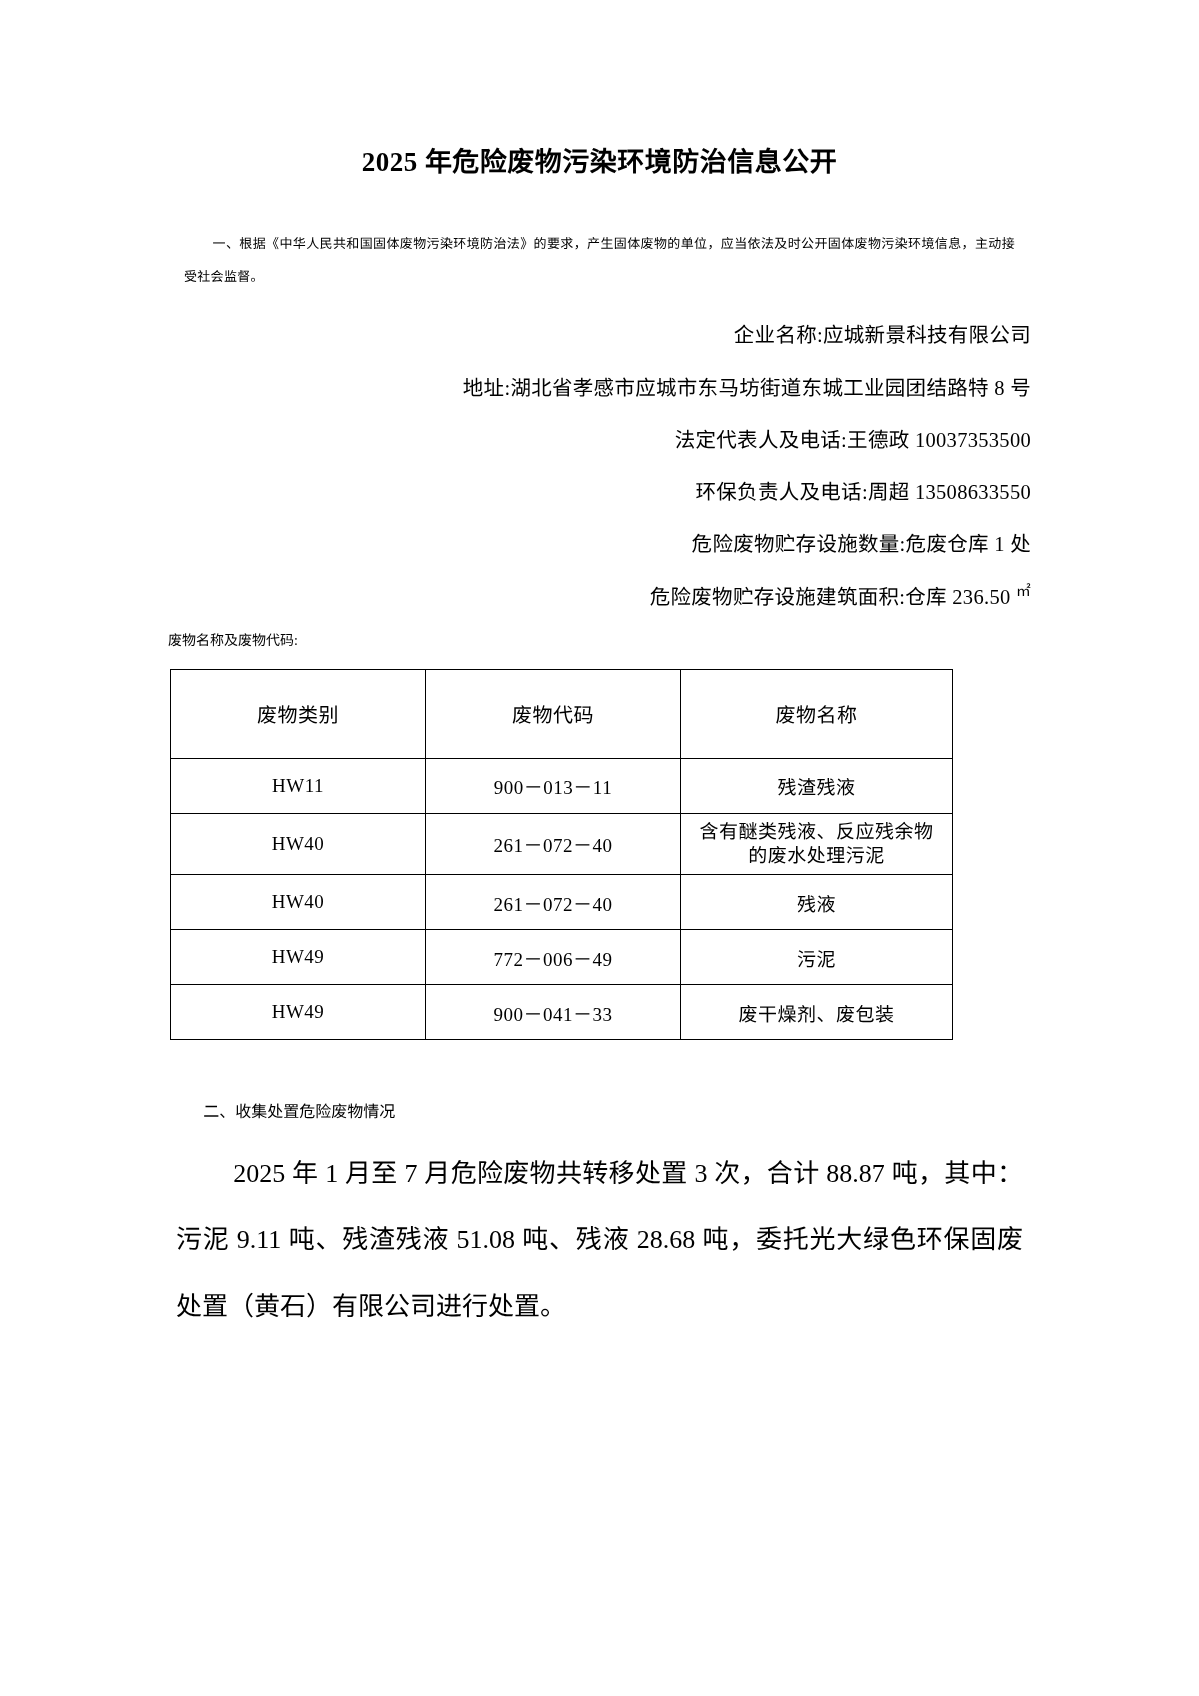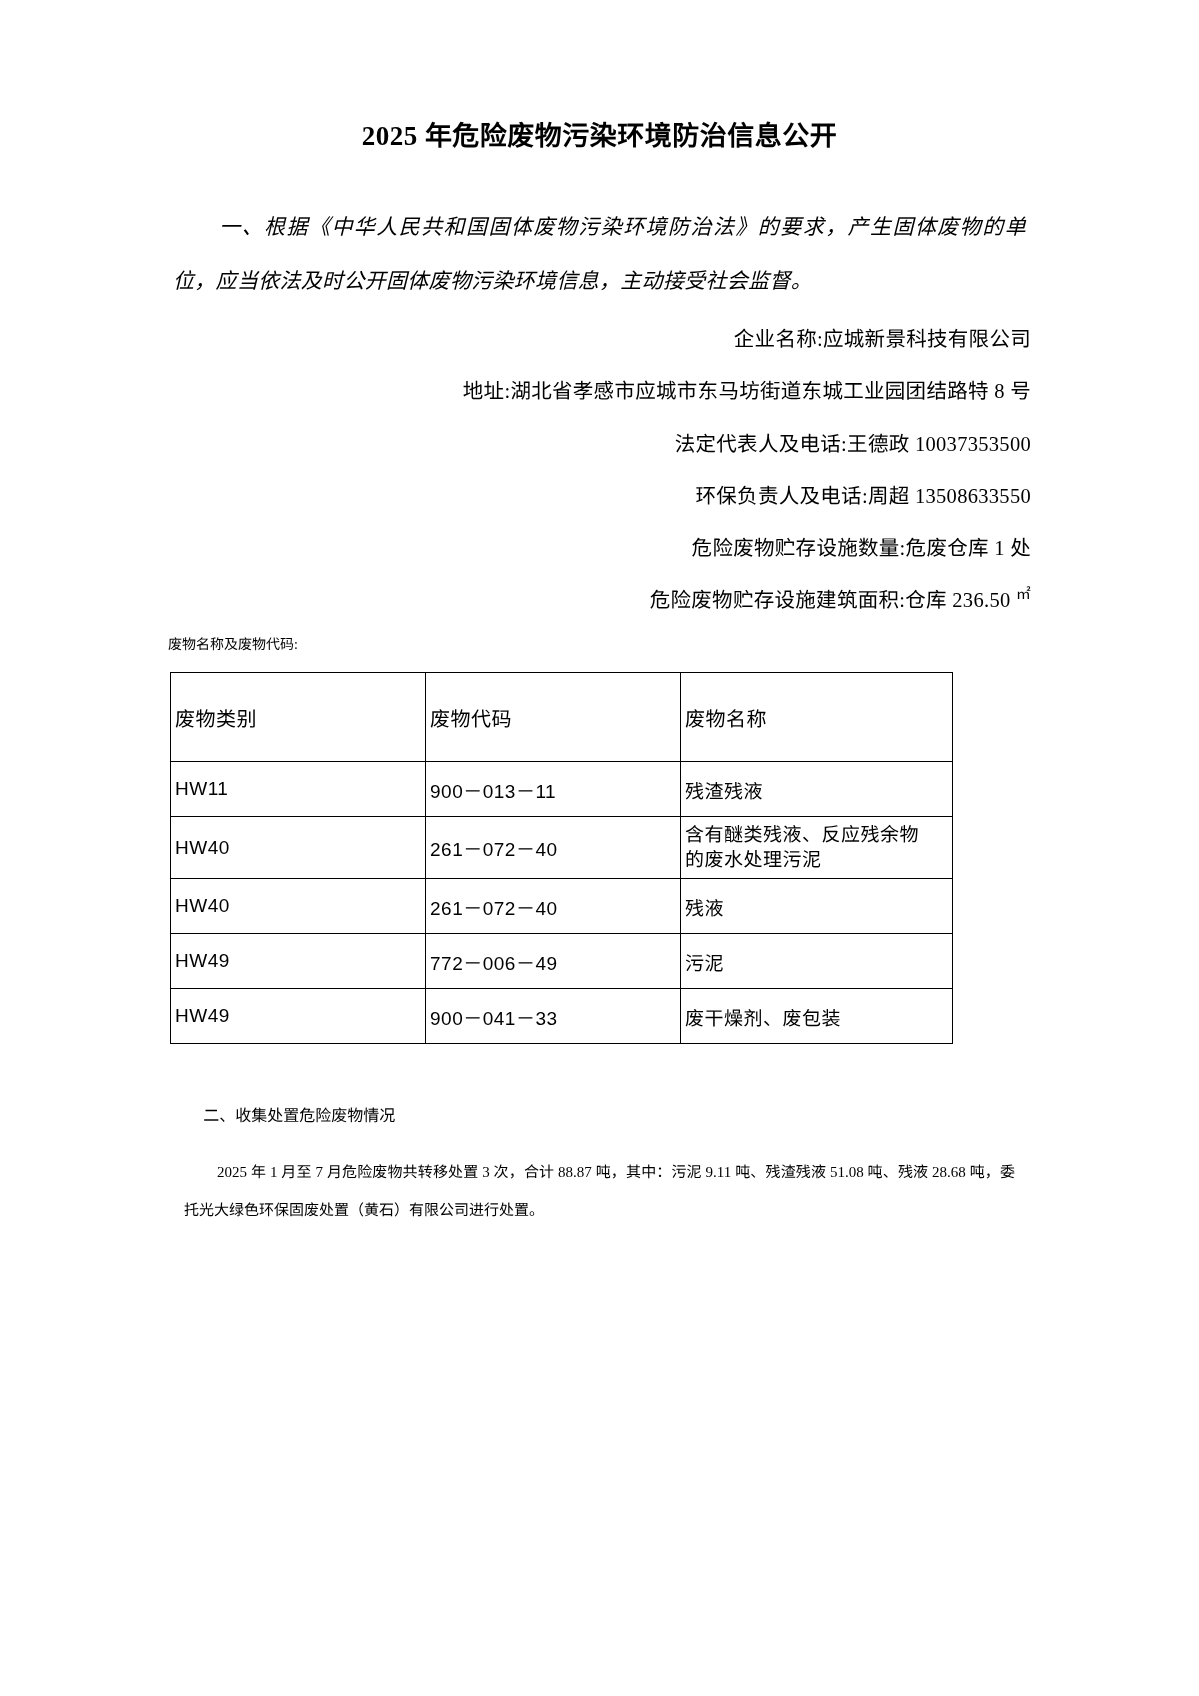--- a/index.html
+++ b/index.html
@@ -11,38 +11,37 @@
     width: 1199px;
     min-height: 1696px;
     font-family: "Liberation Serif", "DejaVu Serif", serif;
     color: #000000;
   }
   .page {
     position: relative;
     width: 1199px;
     min-height: 1696px;
     box-sizing: border-box;
-    padding: 94px 168px 60px 168px;
+    padding: 120px 168px 60px 168px;
     background: #ffffff;
   }
   .doc-title {
     text-align: center;
     font-size: 27px;
     font-weight: bold;
     letter-spacing: 0.5px;
     margin: 20px 0 48px 0;
     font-family: "Liberation Serif", "DejaVu Serif", serif;
   }
   .para {
-    font-size: 21px;
+    font-size: 13px;
     line-height: 2.55;
     text-align: justify;
-    margin: 5px;
+    margin: 16px;
     letter-spacing: 0.3px;
-    font-style: italic;
   }
   .para.indent {
     text-indent: 2.2em;
   }
   .field-line {
     font-size: 20.5px;
     line-height: 2.55;
     margin: 0;
     letter-spacing: 0.3px;
     text-align: right;
@@ -57,25 +56,25 @@
     margin: 0 0 10px 0;
   }
   table.waste {
     border-collapse: collapse;
     width: 782px;
     margin: 4px 0 0 2px;
     table-layout: fixed;
   }
   table.waste td, table.waste th {
     border: 1px solid #000000;
-    text-align: left;
+    text-align: center;
     vertical-align: middle;
     font-size: 19px;
     padding: 6px 4px;
-    font-family: Liberation Sans, sans-serif;
+    font-family: Liberation Serif, serif;
     letter-spacing: 0.5px;
     margin-left: 48px;
   }
   table.waste thead td {
     height: 76px;
     font-size: 20px;
   }
   table.waste tbody td {
     height: 42px;
   }
@@ -88,23 +87,23 @@
   .section-gap {
     height: 52px;
   }
   .s2-title {
     font-size: 16px;
     line-height: 2.55;
     margin: 0;
     text-indent: 2.2em;
   }
   .s2-body {
-    font-size: 15px;
+    font-size: 26px;
     line-height: 2.55;
-    margin: 16px;
+    margin: 8px;
     text-indent: 2.2em;
     text-align: justify;
   }
 </style>
 </head>
 <body>
 
 <div class="page">
 
   <h1 class="doc-title">2025 年危险废物污染环境防治信息公开</h1>

